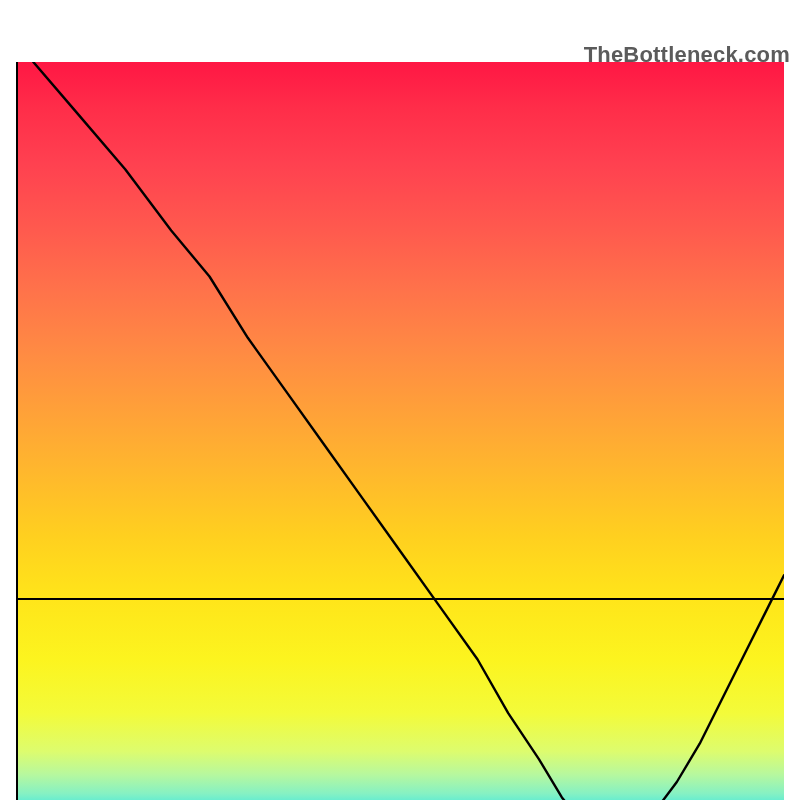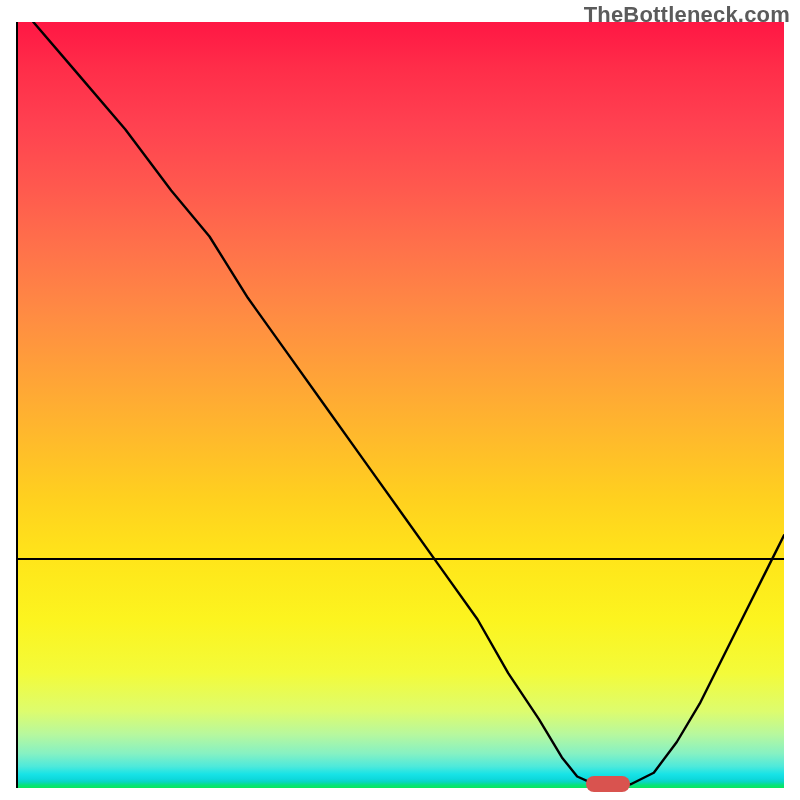--- a/index.html
+++ b/index.html
@@ -8,20 +8,21 @@
     width: 800px;
     height: 800px;
     overflow: hidden;
     background: #ffffff;
     font-family: Arial, Helvetica, sans-serif;
   }
   .container {
     position: relative;
     width: 800px;
     height: 572px;
+    margin-top: 40px;
   }
   .watermark {
     position: absolute;
     top: 2px;
     right: 10px;
     font-size: 22px;
     font-weight: 600;
     color: #5b5b5b;
     letter-spacing: 0.2px;
     z-index: 10;

